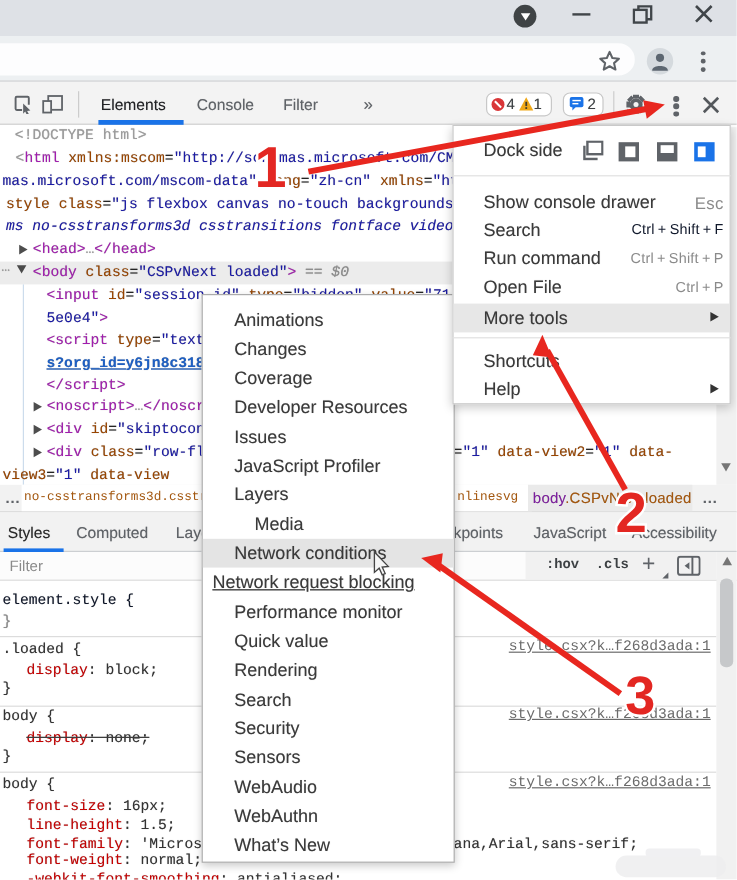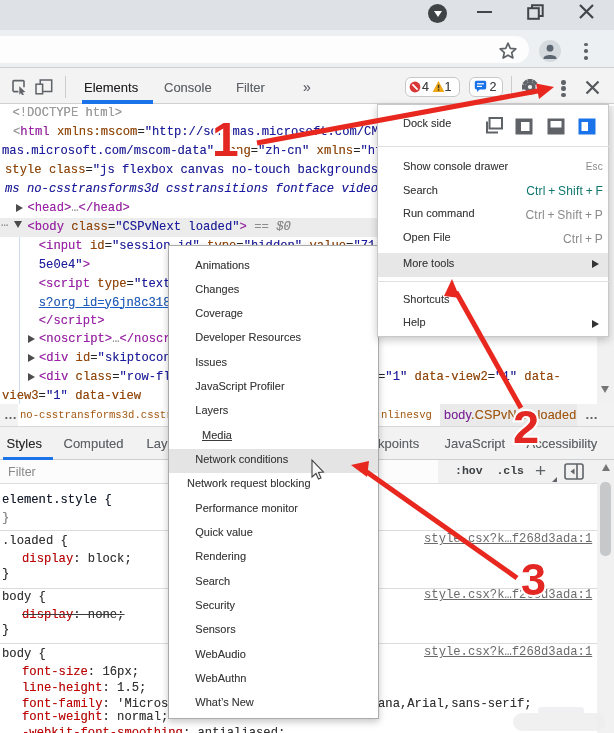--- a/index.html
+++ b/index.html
@@ -3,28 +3,28 @@
 <meta charset="utf-8">
 <style>
   html,body{margin:0;padding:0;}
   body{width:614px;height:733px;position:relative;overflow:hidden;background:#fff;
        font-family:"Liberation Sans",sans-serif;}
   .abs{position:absolute;}
   
   .code{position:absolute;text-shadow:0 0 0.6px rgba(40,40,40,0.45);font-family:"Liberation Mono",monospace;font-size:12.2px;
         line-height:19px;height:19px;white-space:pre;color:#242424;}
   .cg{color:#9c9c9c;} .ct{color:#a21caf;} .ca{color:#994500;} .cv{color:#1a1aa6;}
-  .cl{color:#1d5fc4;text-decoration:underline;}
+  .cl{color:#1d5fc4;text-decoration:underline;font-weight:bold;}
   .cgi{color:#8d8d8d;font-style:italic;}
   .red{color:#c80000;}
   .tri-r{position:absolute;width:0;height:0;border-left:7px solid #4d4d4d;
          border-top:4.5px solid transparent;border-bottom:4.5px solid transparent;}
   .tri-d{position:absolute;width:0;height:0;border-top:7px solid #4a4a4a;
          border-left:4.5px solid transparent;border-right:4.5px solid transparent;}
-  .mitem{position:absolute;font-size:11px;color:#3a3a3a;white-space:pre;text-shadow:0 0 0.6px rgba(60,60,60,0.4);}
+  .mitem{position:absolute;font-size:15px;color:#3a3a3a;white-space:pre;text-shadow:0 0 0.6px rgba(60,60,60,0.4);}
   .marrow{position:absolute;width:0;height:0;border-left:7px solid #333;
           border-top:4.5px solid transparent;border-bottom:4.5px solid transparent;}
   .sep{position:absolute;height:1px;background:#e0e0e0;}
   .slink{position:absolute;font-family:"Liberation Mono",monospace;font-size:12.2px;
          color:#6b6b6b;text-decoration:underline;white-space:pre;}
 </style>
 </head>
 <body>
 
 <div class="abs" style="left:0;top:0;width:614px;height:30px;background:#dee1e6;"></div>
@@ -213,24 +213,24 @@
 
 <div id="submenu">
     <div class="abs" style="left:168px;top:245px;width:210.5px;height:473.5px;background:#fff;border:1px solid #ababab;box-sizing:border-box;box-shadow:0 3px 7px rgba(0,0,0,0.22);z-index:20;"></div>
     <div class="mitem" style="left:195.3px;top:258.5px;z-index:22;">Animations</div>
     <div class="mitem" style="left:195.3px;top:282.83px;z-index:22;">Changes</div>
     <div class="mitem" style="left:195.3px;top:307.15999999999997px;z-index:22;">Coverage</div>
     <div class="mitem" style="left:195.3px;top:331.49px;z-index:22;">Developer Resources</div>
     <div class="mitem" style="left:195.3px;top:355.82px;z-index:22;">Issues</div>
     <div class="mitem" style="left:195.3px;top:380.15px;z-index:22;">JavaScript Profiler</div>
     <div class="mitem" style="left:195.3px;top:404.48px;z-index:22;">Layers</div>
-    <div class="mitem" style="left:202px;top:428.81px;z-index:22;text-decoration:underline;">Media</div>
+    <div class="mitem" style="left:212px;top:428.81px;z-index:22;">Media</div>
     <div class="abs" style="left:169px;top:449.03999999999996px;width:208.5px;height:24.3px;background:#e4e4e4;z-index:21;"></div>
     <div class="mitem" style="left:195.3px;top:453.14px;z-index:22;">Network conditions</div>
-    <div class="mitem" style="left:187px;top:477.46999999999997px;z-index:22;">Network request blocking</div>
+    <div class="mitem" style="left:177px;top:477.46999999999997px;z-index:22;text-decoration:underline;">Network request blocking</div>
     <div class="mitem" style="left:195.3px;top:501.79999999999995px;z-index:22;">Performance monitor</div>
     <div class="mitem" style="left:195.3px;top:526.13px;z-index:22;">Quick value</div>
     <div class="mitem" style="left:195.3px;top:550.46px;z-index:22;">Rendering</div>
     <div class="mitem" style="left:195.3px;top:574.79px;z-index:22;">Search</div>
     <div class="mitem" style="left:195.3px;top:599.12px;z-index:22;">Security</div>
     <div class="mitem" style="left:195.3px;top:623.45px;z-index:22;">Sensors</div>
     <div class="mitem" style="left:195.3px;top:647.78px;z-index:22;">WebAudio</div>
     <div class="mitem" style="left:195.3px;top:672.1099999999999px;z-index:22;">WebAuthn</div>
     <div class="mitem" style="left:195.3px;top:696.4399999999999px;z-index:22;">What’s New</div>
   </div>
@@ -249,23 +249,23 @@
     <svg class="abs" style="left:546.5px;top:117.5px;z-index:31;" width="18" height="17" viewBox="0 0 18 17">
       <rect x="0.5" y="0.5" width="17" height="16" fill="#5f6368"></rect>
       <rect x="3.5" y="3" width="11" height="6.5" fill="#fff"></rect>
     </svg>
     <svg class="abs" style="left:578px;top:117.5px;z-index:31;" width="18" height="17" viewBox="0 0 18 17">
       <rect x="0.5" y="0.5" width="17" height="16" fill="#1a73e8"></rect>
       <rect x="3.5" y="4" width="6.5" height="9" fill="#fff"></rect>
     </svg>
     <div class="sep" style="left:377px;top:146px;width:232px;z-index:31;"></div>
     <div class="mitem" style="left:403px;top:160px;z-index:32;">Show console drawer</div>
-    <div class="abs" style="left:480px;top:160.5px;width:123px;text-align:right;font-size:10px;color:#8a8a8a;letter-spacing:0.2px;z-index:32;">Esc</div>
+    <div class="abs" style="left:480px;top:160.5px;width:123px;text-align:right;font-size:14px;color:#8a8a8a;letter-spacing:0.2px;z-index:32;">Esc</div>
     <div class="mitem" style="left:403px;top:183.5px;z-index:32;">Search</div>
-    <div class="abs" style="left:480px;top:184px;width:123px;text-align:right;font-size:12px;color:#0f766e;letter-spacing:0.2px;z-index:32;">Ctrl + Shift + F</div>
+    <div class="abs" style="left:480px;top:184px;width:123px;text-align:right;font-size:12px;color:#0f172a;letter-spacing:0.2px;z-index:32;">Ctrl + Shift + F</div>
     <div class="mitem" style="left:403px;top:207px;z-index:32;">Run command</div>
     <div class="abs" style="left:480px;top:207.5px;width:123px;text-align:right;font-size:12px;color:#8a8a8a;letter-spacing:0.2px;z-index:32;">Ctrl + Shift + P</div>
     <div class="mitem" style="left:403px;top:231px;z-index:32;">Open File</div>
     <div class="abs" style="left:480px;top:231.5px;width:123px;text-align:right;font-size:12px;color:#8a8a8a;letter-spacing:0.2px;z-index:32;">Ctrl + P</div>
     <div class="abs" style="left:378px;top:253px;width:230px;height:23.5px;background:#e7e7e7;z-index:31;"></div>
     <div class="mitem" style="left:403px;top:256.5px;z-index:32;">More tools</div>
     <div class="marrow" style="left:592px;top:260px;z-index:32;"></div>
     <div class="sep" style="left:377px;top:281px;width:232px;z-index:31;"></div>
     <div class="mitem" style="left:403px;top:293px;z-index:32;">Shortcuts</div>
     <div class="mitem" style="left:403px;top:316px;z-index:32;">Help</div>

